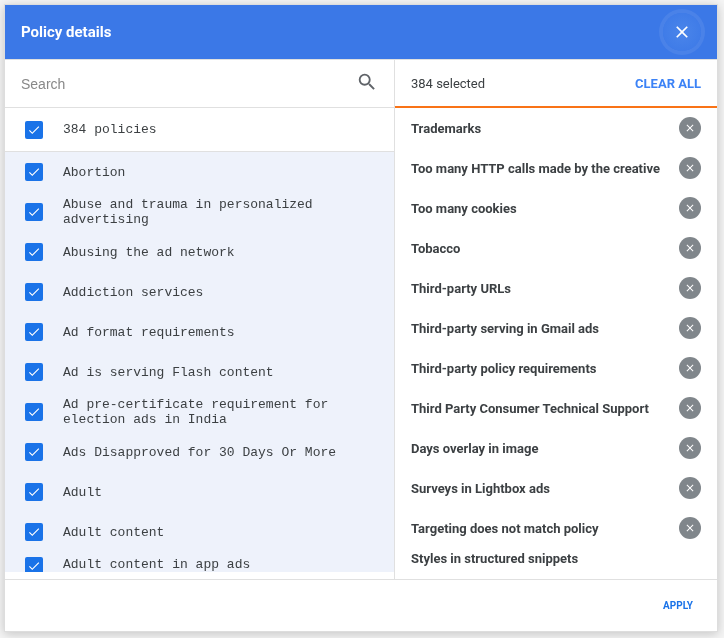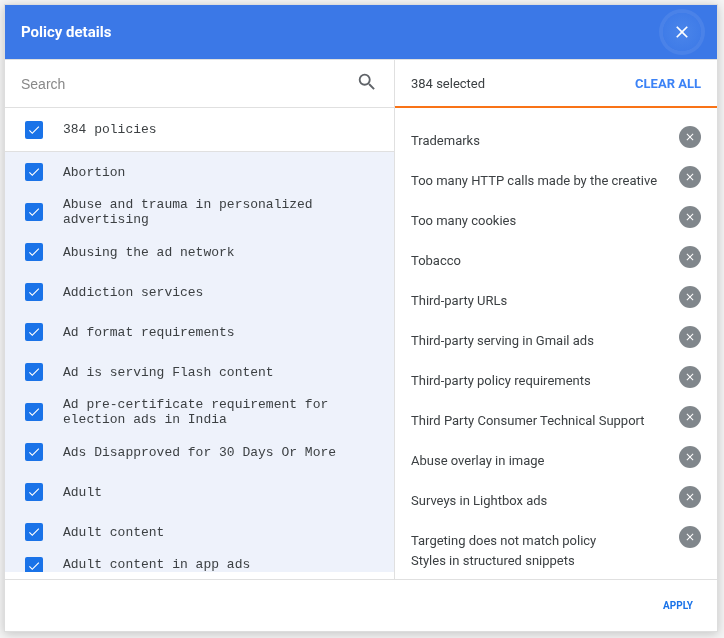--- a/index.html
+++ b/index.html
@@ -131,26 +131,27 @@
     font-size: 13px;
     cursor: pointer;
     text-transform: uppercase;
   }
   .chips {
     flex: 1;
     overflow: hidden;
   }
   .chip {
     display: flex;
-    align-items: flex-end;
+    align-items: center;
     justify-content: space-between;
     height: 40px;
     padding: 0 16px;
     font-size: 13px;
     color: #3c4043;
+    font-weight: bold;
   }
   .chip-label { flex: 1; padding-right: 8px; white-space: nowrap; overflow: hidden; text-overflow: ellipsis; }
   .remove-btn {
     width: 22px;
     height: 22px;
     border-radius: 50%;
     background: #80868b;
     display: flex;
     align-items: center;
     justify-content: center;
@@ -370,21 +371,21 @@
           </div>
         <div class="chip">
             <span class="chip-label">Third Party Consumer Technical Support</span>
             <span class="remove-btn">
               <svg viewBox="0 0 24 24">
                 <path d="M19 6.41 17.59 5 12 10.59 6.41 5 5 6.41 10.59 12 5 17.59 6.41 19 12 13.41 17.59 19 19 17.59 13.41 12z"></path>
               </svg>
             </span>
           </div>
         <div class="chip">
-            <span class="chip-label">Abuse overlay in image</span>
+            <span class="chip-label">Days overlay in image</span>
             <span class="remove-btn">
               <svg viewBox="0 0 24 24">
                 <path d="M19 6.41 17.59 5 12 10.59 6.41 5 5 6.41 10.59 12 5 17.59 6.41 19 12 13.41 17.59 19 19 17.59 13.41 12z"></path>
               </svg>
             </span>
           </div>
         <div class="chip">
             <span class="chip-label">Surveys in Lightbox ads</span>
             <span class="remove-btn">
               <svg viewBox="0 0 24 24">

